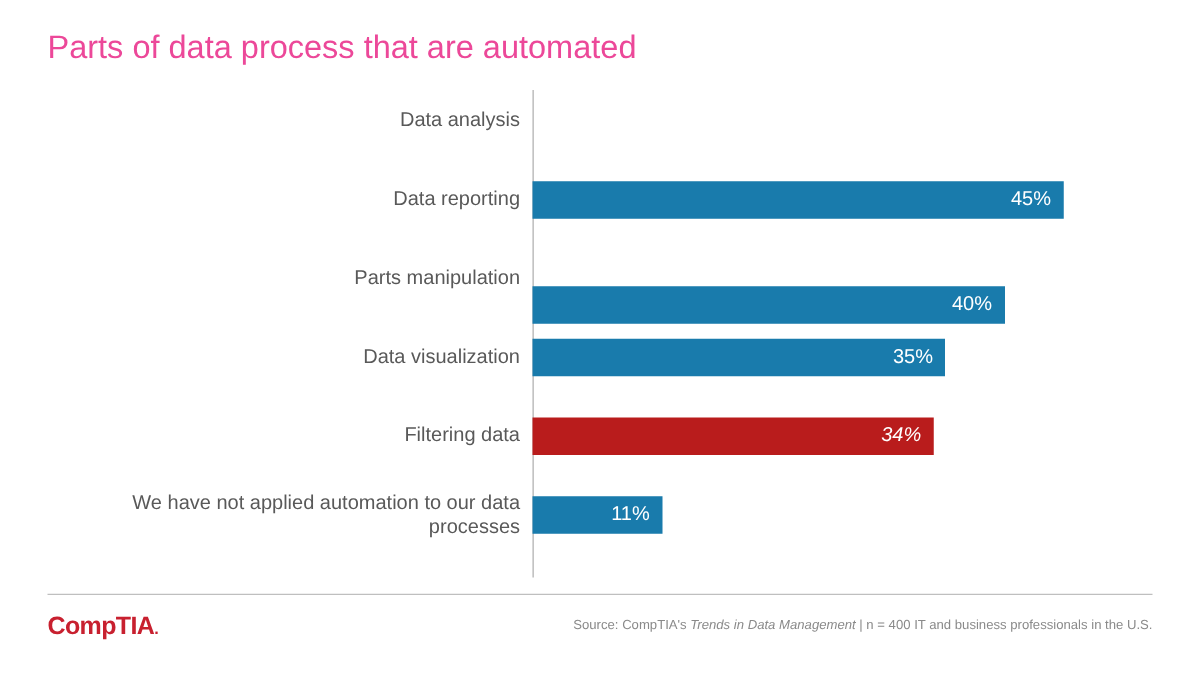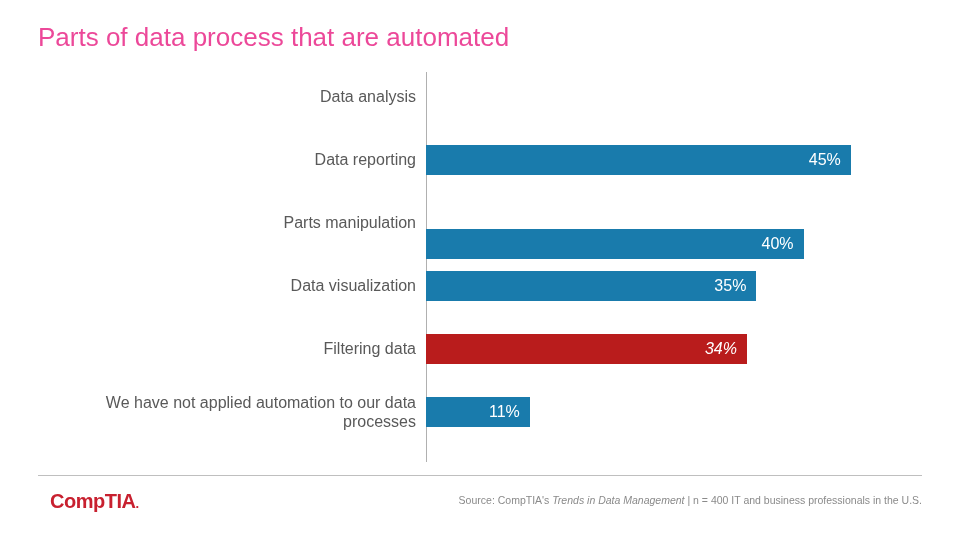--- a/index.html
+++ b/index.html
@@ -88,21 +88,20 @@
     border-top: 1px solid #bfbfbf;
   }
   .logo {
     position: absolute;
     left: 38px;
     top: 490px;
     font-size: 20px;
     font-weight: 700;
     color: #c8202f;
     letter-spacing: -0.5px;
-    margin-left: 12px;
   }
   .logo .tail {
     font-size: 13px;
     vertical-align: baseline;
   }
   .source {
     position: absolute;
     right: 38px;
     top: 494px;
     font-size: 10.5px;

